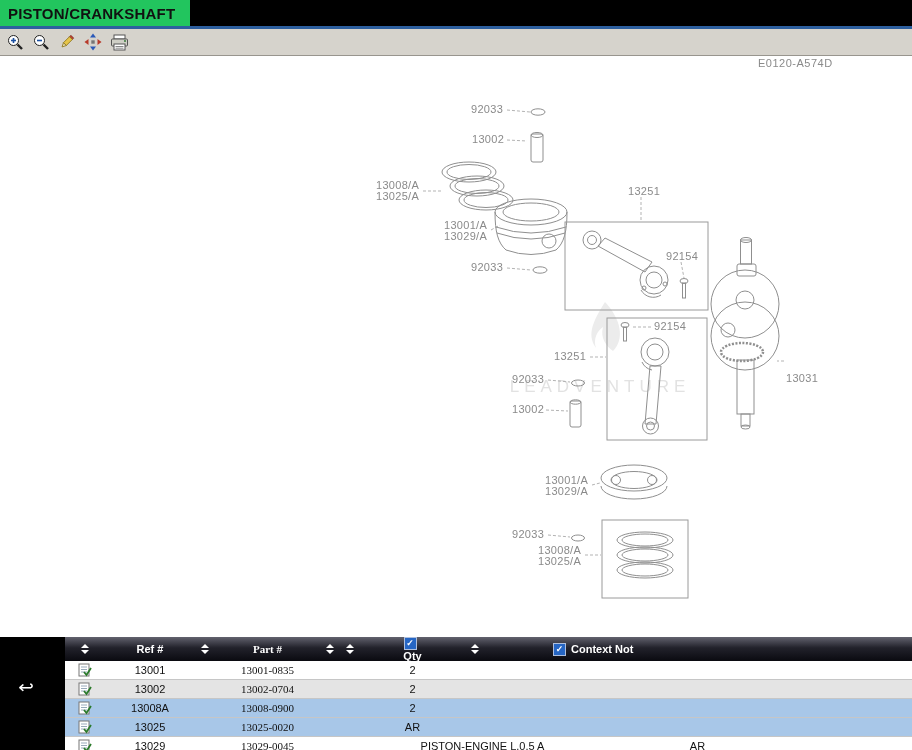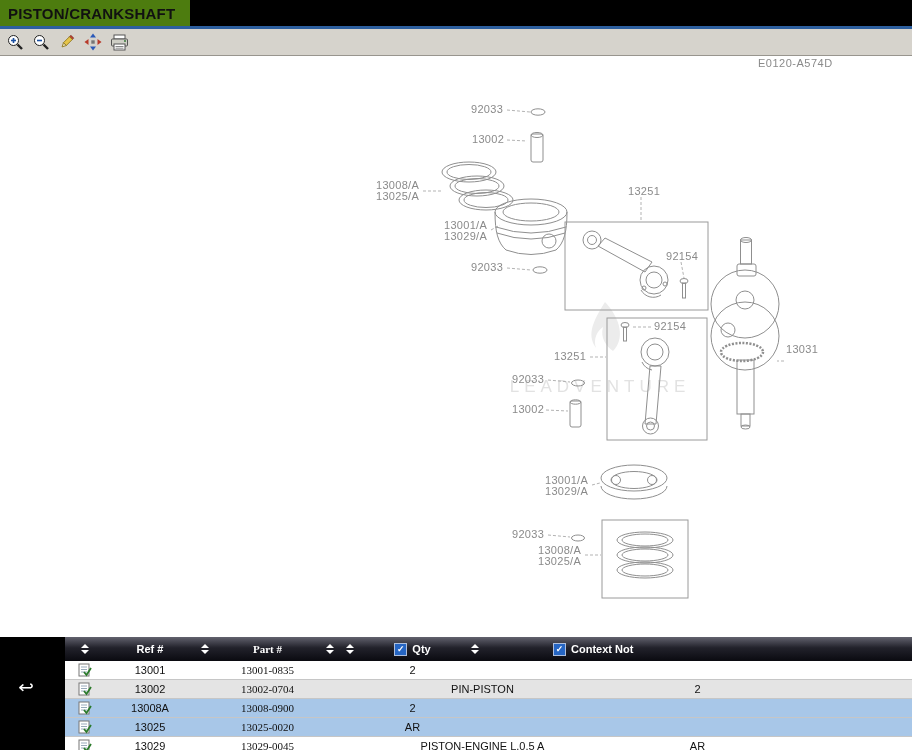--- a/index.html
+++ b/index.html
@@ -1,21 +1,21 @@
 <!DOCTYPE html>
 <html><head>
 <meta charset="utf-8">
 <style>
   html,body{margin:0;padding:0;background:#fff;}
   .page{position:relative;width:912px;height:750px;overflow:hidden;background:#fff;
         font-family:"Liberation Sans",sans-serif;}
 
   
   .topbar{position:absolute;left:0;top:0;width:912px;height:26px;background:#000;}
-  .title-area{position:absolute;left:0;top:0;width:190px;height:26px;background:#4d7c0f;
+  .title-area{position:absolute;left:0;top:0;width:190px;height:26px;background:#22c55e;
               display:flex;align-items:center;padding-left:8px;box-sizing:border-box;}
   .page-title{font-size:15px;font-weight:bold;color:#111;letter-spacing:.2px;}
   .blue-strip{position:absolute;left:0;top:26px;width:912px;height:3px;background:#2d5f9e;}
 
   
   .toolbar{position:absolute;left:0;top:29px;width:912px;height:27px;background:#d6d3cc;
            border-bottom:1px solid #98958e;display:flex;align-items:center;gap:4px;
            padding-left:4px;box-sizing:border-box;}
   .tbtn{width:22px;height:22px;display:flex;align-items:center;justify-content:center;
         background:transparent;border:1px solid transparent;padding:0;cursor:pointer;}
@@ -30,21 +30,21 @@
   .table-section{position:absolute;left:0;top:637px;width:912px;height:113px;background:#000;}
   .grid{position:absolute;left:65px;top:0;width:935px;}
   .ghead{display:flex;height:24px;align-items:center;color:#fff;font-size:11px;font-weight:bold;
          background:linear-gradient(#62626e,#22222b 45%,#0a0a10);}
   .grow{display:flex;height:19px;align-items:center;font-size:11px;color:#111;background:#fff;
         border-bottom:1px solid #c6c6c6;box-sizing:border-box;cursor:pointer;}
   .grow.shaded{background:#e4e4e4;}
   .grow.selected{background:#a8c7e8;}
   .c{display:flex;align-items:center;justify-content:center;box-sizing:border-box;height:100%;}
   .w-icon{width:40px;} .w-ref{width:90px;} .w-s{width:20px;} .w-part{width:105px;font-family:Liberation Serif, serif;}
-  .w-desc{width:285px;} .w-qty{width:105px;} .w-ctx{width:230px;justify-content:flex-start;padding-left:68px;}
+  .w-desc{width:285px;} .w-qty{width:105px;flex-direction:column;} .w-ctx{width:230px;justify-content:flex-start;padding-left:68px;}
 
   .sort{display:inline-flex;flex-direction:column;align-items:center;gap:2px;cursor:pointer;}
   .sort i{display:block;width:0;height:0;border-left:4px solid transparent;border-right:4px solid transparent;}
   .sort .up{border-bottom:4px solid #fff;}
   .sort .down{border-top:4px solid #fff;}
 
   .cb{display:inline-block;width:11px;height:11px;background:#2666c4;border:1px solid #aebfdd;
       color:#fff;font-size:9px;line-height:11px;text-align:center;margin-right:5px;cursor:pointer;}
   .cb::after{content:"\2713";}
 
@@ -245,21 +245,21 @@
 
     <span class="dlabel" style="left:471px;top:48px">92033</span>
     <span class="dlabel" style="left:472px;top:78px">13002</span>
     <span class="dlabel" style="left:376px;top:124px">13008/A
 13025/A</span>
     <span class="dlabel" style="left:444px;top:164px">13001/A
 13029/A</span>
     <span class="dlabel" style="left:471px;top:206px">92033</span>
     <span class="dlabel" style="left:628px;top:130px">13251</span>
     <span class="dlabel" style="left:666px;top:195px">92154</span>
-    <span class="dlabel" style="left:786px;top:288px">13031</span>
+    <span class="dlabel" style="left:786px;top:317px">13031</span>
     <span class="dlabel" style="left:654px;top:265px">92154</span>
     <span class="dlabel" style="left:554px;top:295px">13251</span>
     <span class="dlabel" style="left:512px;top:318px">92033</span>
     <span class="dlabel" style="left:512px;top:348px">13002</span>
     <span class="dlabel" style="left:545px;top:419px">13001/A
 13029/A</span>
     <span class="dlabel" style="left:512px;top:473px">92033</span>
     <span class="dlabel" style="left:538px;top:489px">13008/A
 13025/A</span>
   </div>
@@ -339,21 +339,20 @@
               <line x1="3" y1="4" x2="9" y2="4" stroke="#9ab"></line>
               <line x1="3" y1="6.5" x2="9" y2="6.5" stroke="#9ab"></line>
               <line x1="3" y1="9" x2="9" y2="9" stroke="#9ab"></line>
               <polyline points="6,9 8.5,12 13,5" fill="none" stroke="#2a7a2a" stroke-width="1.8"></polyline>
             </svg>
           </div>
         <div class="c w-ref">13002</div>
         <div class="c w-s"></div>
         <div class="c w-part">13002-0704</div>
         <div class="c w-s"></div>
-        <div class="c w-desc">PIN-PISTON</div>
         <div class="c w-s"></div>
         <div class="c w-qty">2</div>
         <div class="c w-s"></div>
         <div class="c w-ctx"></div>
       </div>
 
       <div class="grow selected">
         <div class="c w-icon">
             <svg width="14" height="14" viewBox="0 0 14 14">
               <rect x="1" y="1" width="10" height="12" fill="#fff" stroke="#777"></rect>

